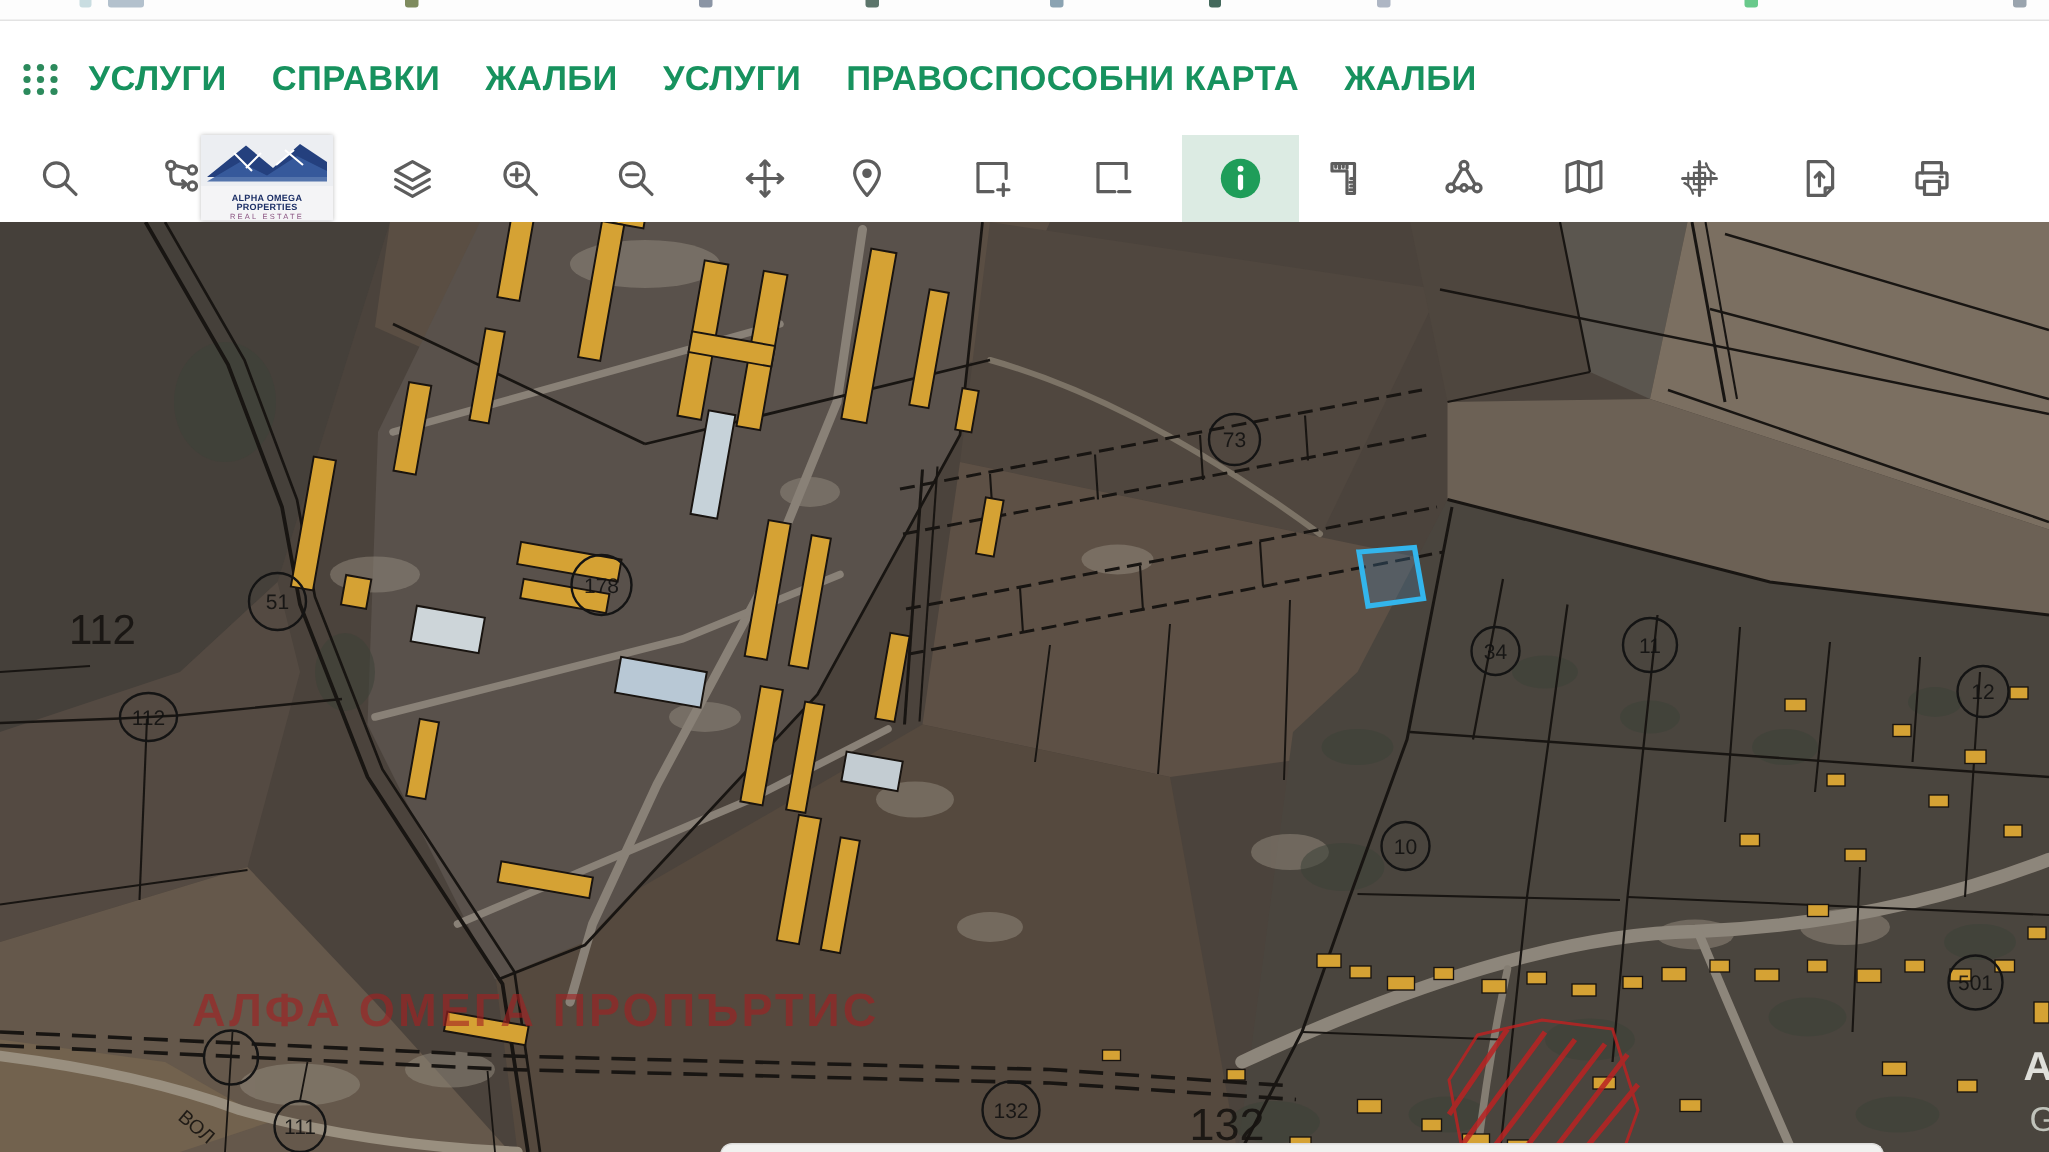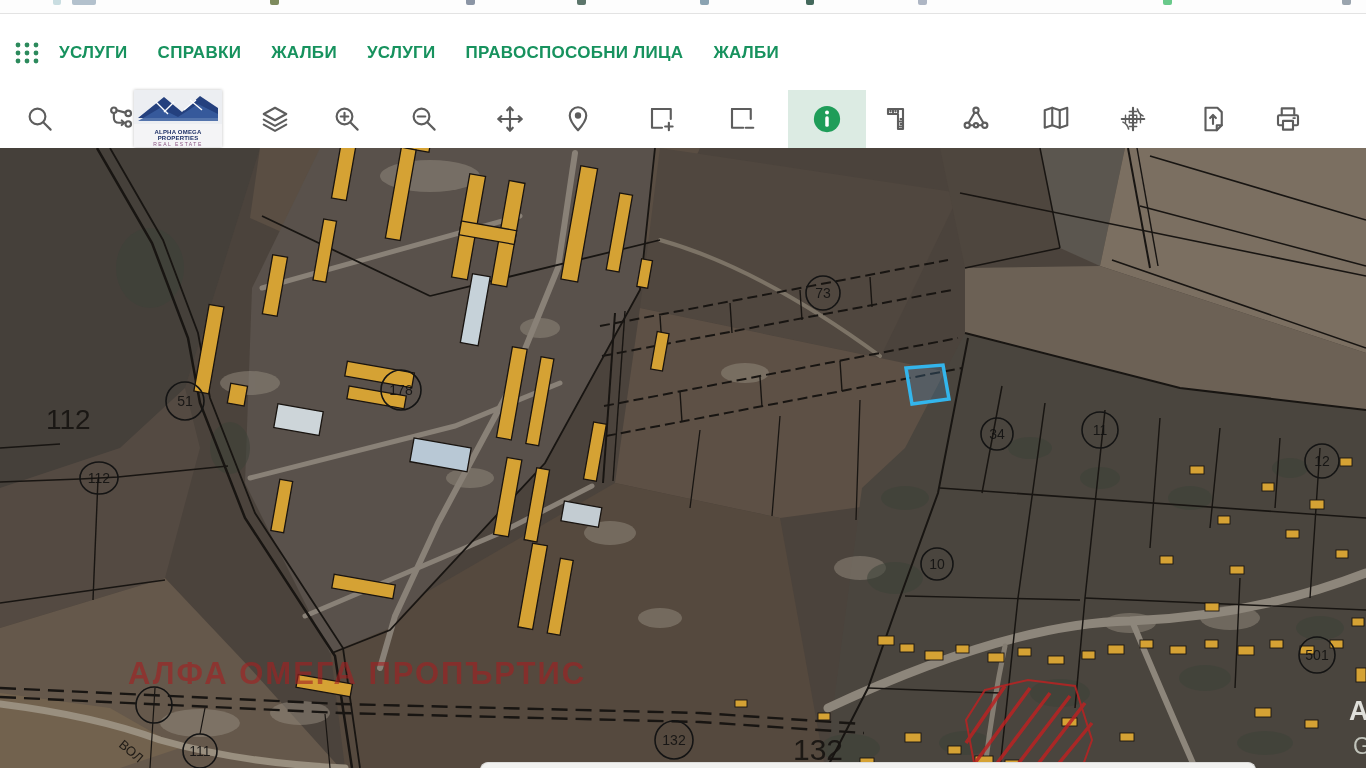--- a/index.html
+++ b/index.html
@@ -12,21 +12,21 @@
                background:#fdfdfd; border-bottom:1px solid #e3e3e3; }
   .tab-frag { position:absolute; top:0; height:5px; border-radius:0 0 2px 2px; }
 
   
   #navbar { position:absolute; left:0; top:15px; width:1366px; height:75px;
             background:#ffffff; display:flex; align-items:center; }
   #grid-icon { margin-left:11px; width:32px; height:32px; flex:0 0 auto; }
   .nav-pill { margin-left:7px; background:#f6c544; color:#22313c;
               font-weight:bold; font-size:20px; letter-spacing:.5px;
               padding:9px 22px 10px 22px; border-radius:19px; cursor:pointer; }
-  .nav-link { color:#17925e; font-weight:bold; font-size:17px; letter-spacing:.3px;
+  .nav-link { color:#17925e; font-weight:bold; font-size:23px; letter-spacing:.3px;
               margin-left:30px; cursor:pointer; white-space:nowrap;text-align:right; }
   .nav-link:first-of-type { margin-left:16px; }
 
   
   #toolbar { position:absolute; left:0; top:90px; width:1366px; height:58px;
              background:#ffffff; }
   .tool { position:absolute; top:12px; width:34px; height:34px; margin-left:-17px;
           display:flex; align-items:center; justify-content:center; cursor:pointer; }
   .tool svg { width:30px; height:30px; stroke:#5d5d5d; fill:none;
               stroke-width:1.7; stroke-linecap:round; stroke-linejoin:round; }
@@ -74,21 +74,21 @@
           <circle cx="25" cy="16" r="2.4"></circle>
       <circle cx="7" cy="24" r="2.4"></circle>
           <circle cx="16" cy="24" r="2.4"></circle>
           <circle cx="25" cy="24" r="2.4"></circle>
     </g>
   </svg>
   <div class="nav-link">УСЛУГИ</div>
   <div class="nav-link">СПРАВКИ</div>
   <div class="nav-link">ЖАЛБИ</div>
   <div class="nav-link">УСЛУГИ</div>
-  <div class="nav-link">ПРАВОСПОСОБНИ ЛИЦА</div>
+  <div class="nav-link">ПРАВОСПОСОБНИ КАРТА</div>
   <div class="nav-link">ЖАЛБИ</div>
 </nav>
 
 <div id="toolbar">
   <div id="tool-active-bg"></div>
 
   <div class="tool" style="left:40px">
     <svg viewBox="0 0 24 24">
           <circle cx="10" cy="10" r="6.3"></circle>
           <path d="M14.8,14.8 L20.5,20.5"></path>

